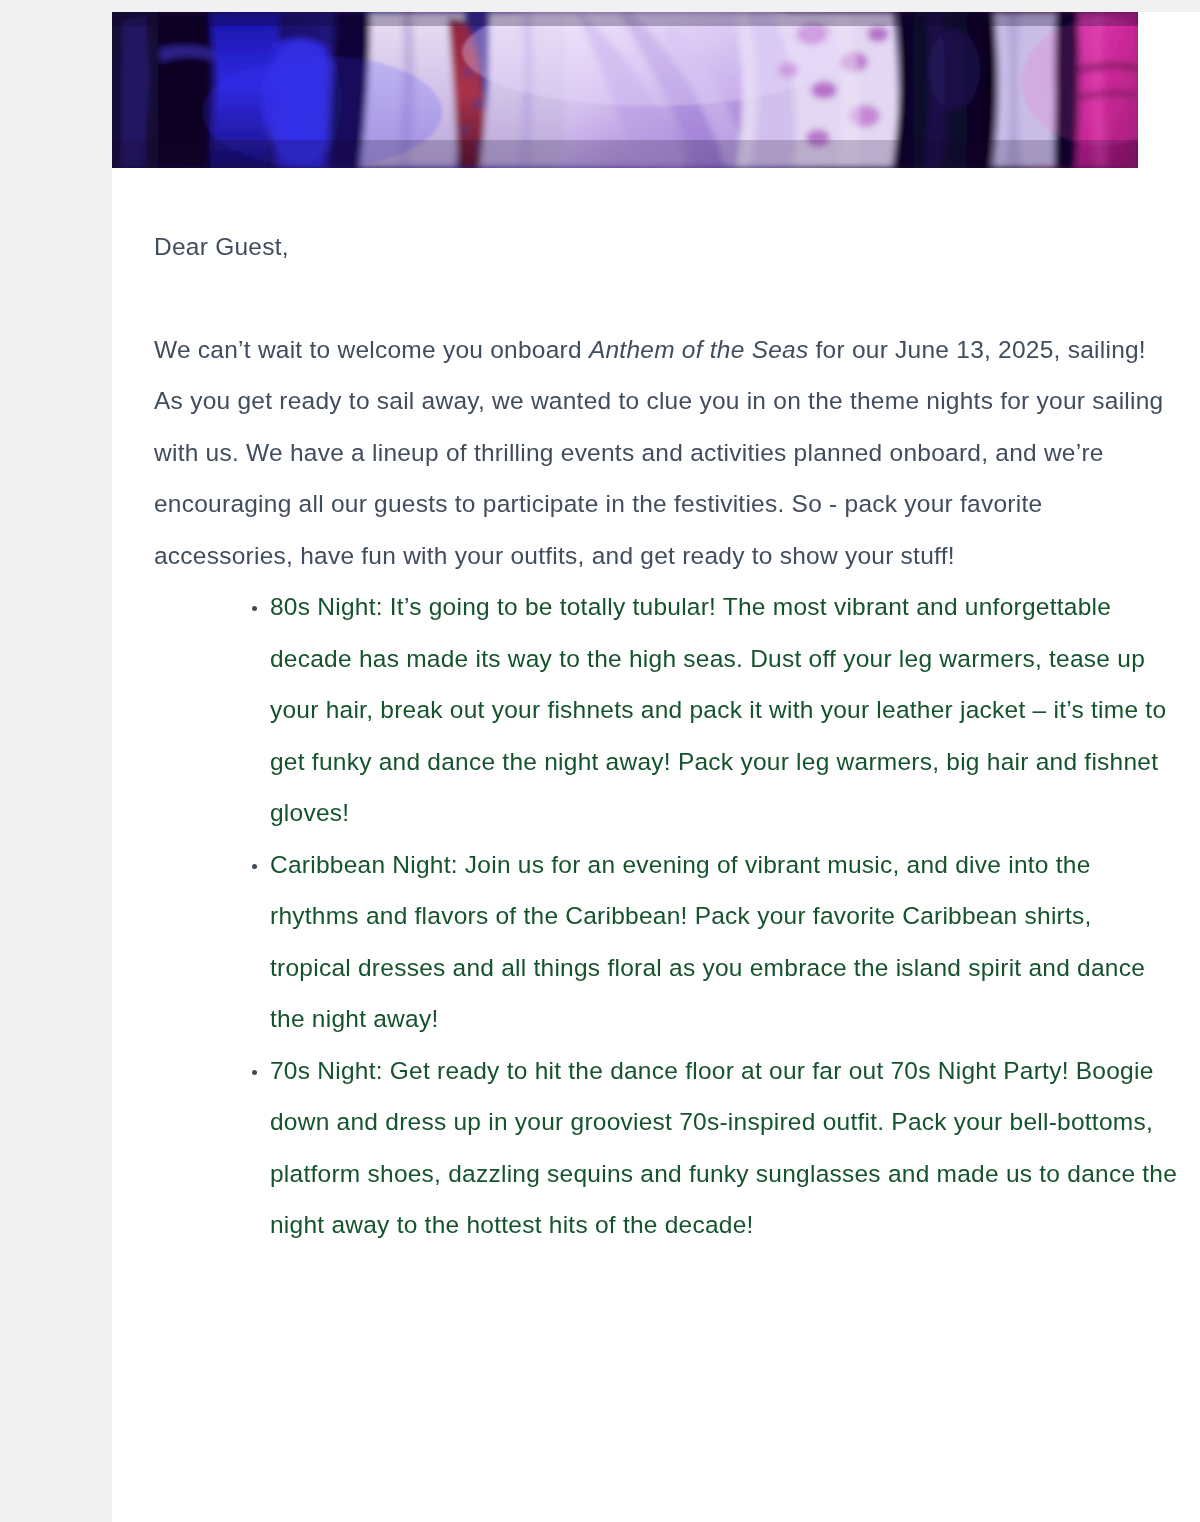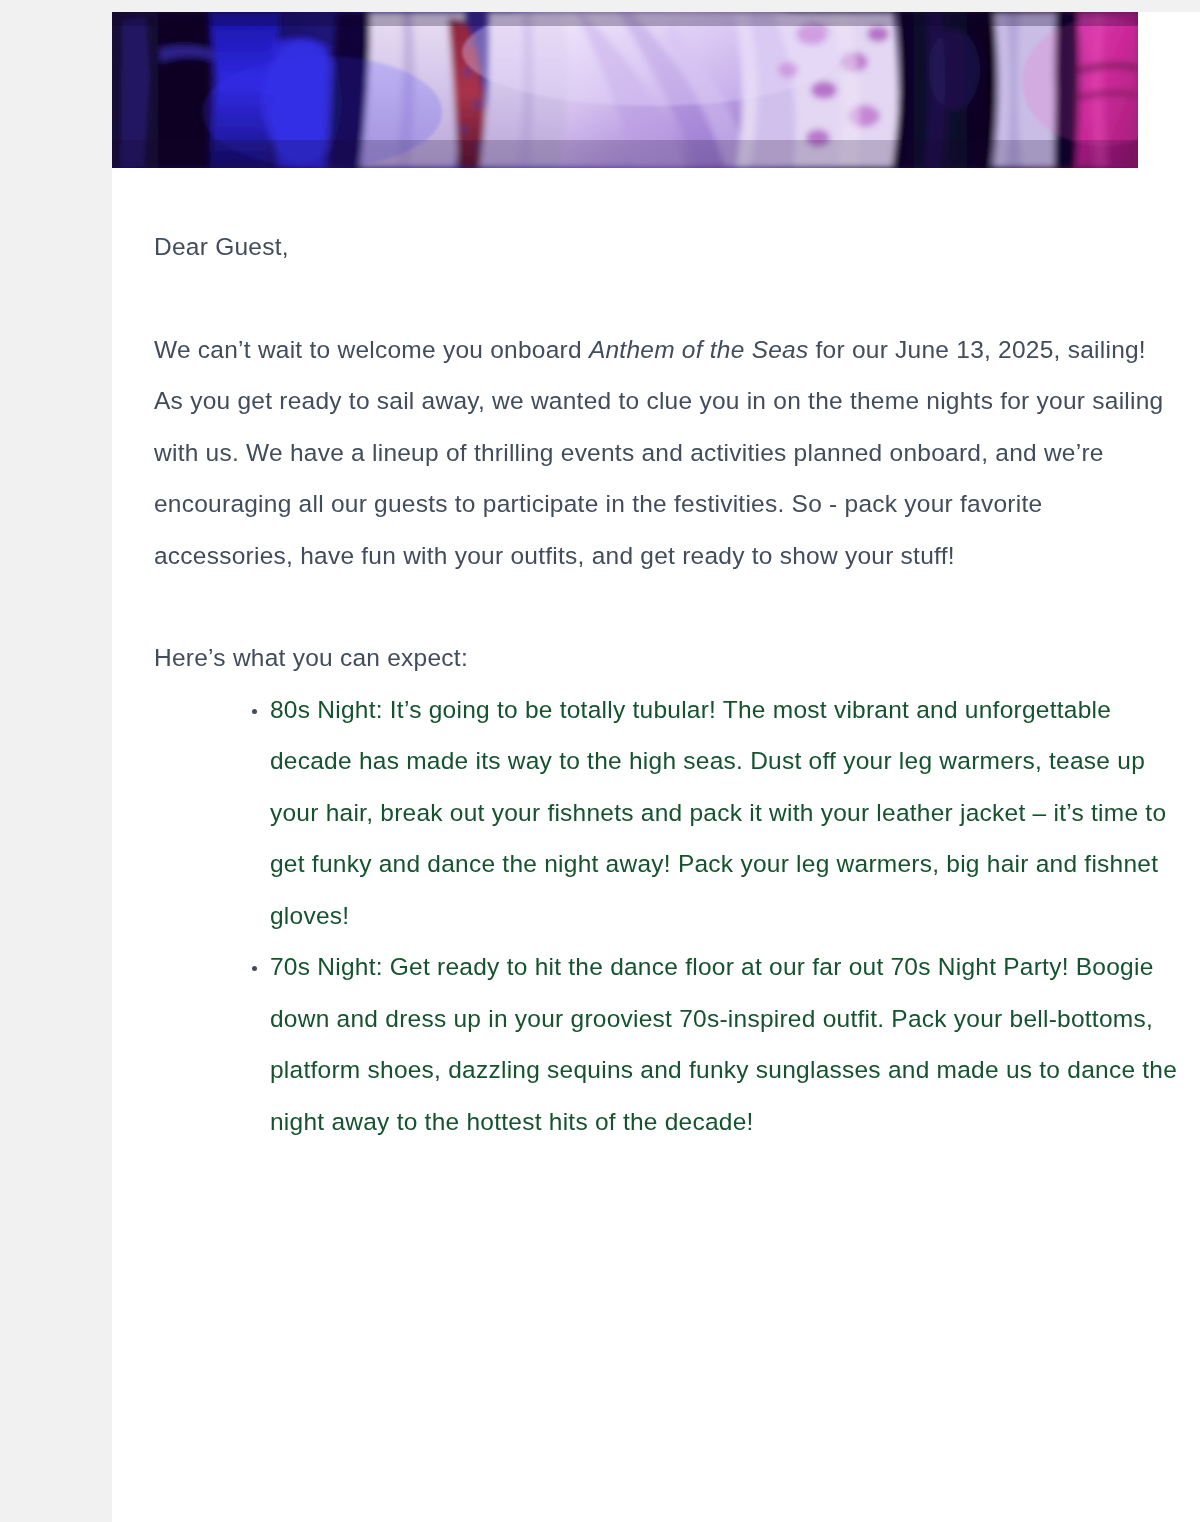--- a/index.html
+++ b/index.html
@@ -230,21 +230,21 @@
       <rect x="0" y="0" width="1026" height="14" fill="#0d0326" opacity="0.28"></rect>
     </svg>
   </div>
 
   <div class="email-body">
 
     <p class="para salutation">Dear Guest,</p>
 
     <p class="para para-spacer-lg"><span>We can’t wait to welcome you onboard </span><em class="ship-name">Anthem of the Seas</em><span> for our June 13, 2025, sailing! As you get ready to sail away, we wanted to clue you in on the theme nights for your sailing with us. We have a lineup of thrilling events and activities planned onboard, and we’re encouraging all our guests to participate in the festivities. So - pack your favorite accessories, have fun with your outfits, and get ready to show your stuff!</span></p>
 
-    <p class="para para-spacer-lg">Here’s what you can expect:</p>
 
     <ul class="theme-list">
       <li>80s Night: It’s going to be totally tubular! The most vibrant and unforgettable decade has made its way to the high seas. Dust off your leg warmers, tease up your hair, break out your fishnets and pack it with your leather jacket – it’s time to get funky and dance the night away! Pack your leg warmers, big hair and fishnet gloves!</li>
+      <li>Caribbean Night: Join us for an evening of vibrant music, and dive into the rhythms and flavors of the Caribbean! Pack your favorite Caribbean shirts, tropical dresses and all things floral as you embrace the island spirit and dance the night away!</li>
       <li>70s Night: Get ready to hit the dance floor at our far out 70s Night Party! Boogie down and dress up in your grooviest 70s-inspired outfit. Pack your bell-bottoms, platform shoes, dazzling sequins and funky sunglasses and made us to dance the night away to the hottest hits of the decade!</li>
     </ul>
 
   </div>
 </div>
 
 </body></html>

